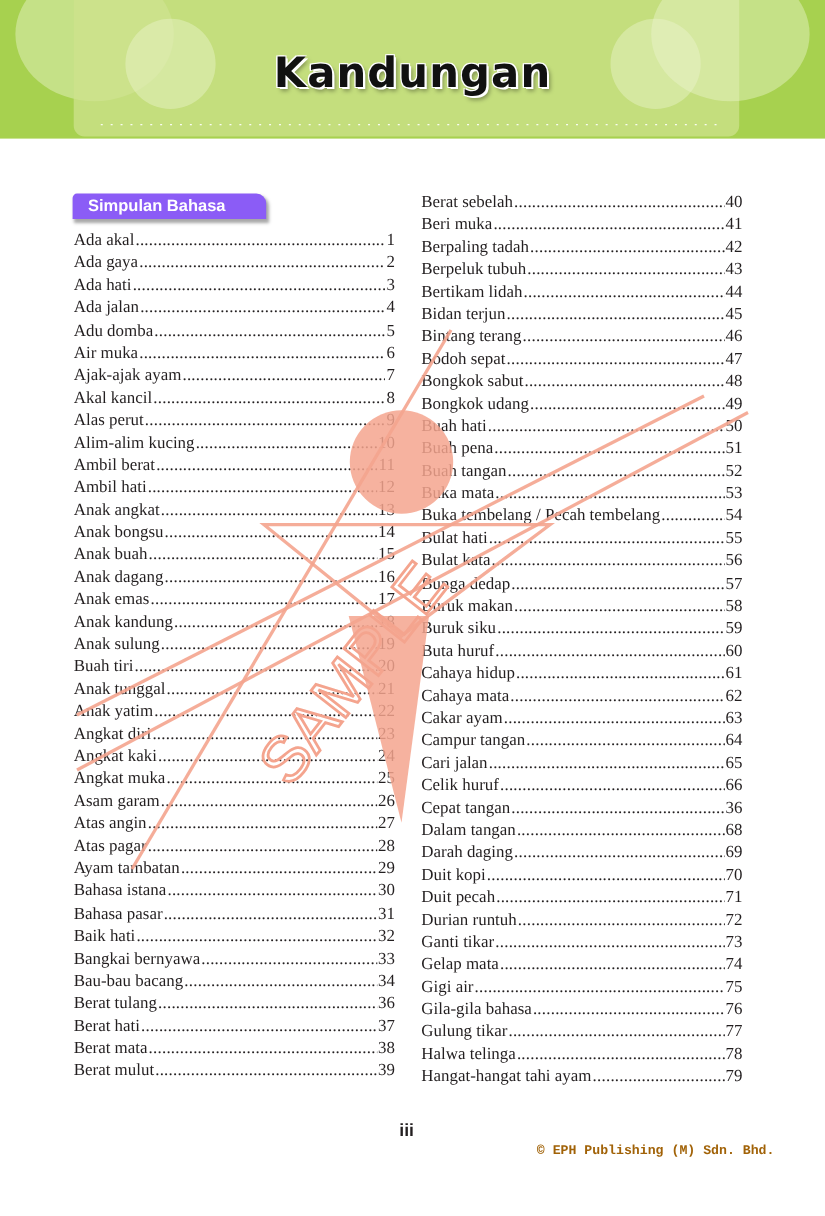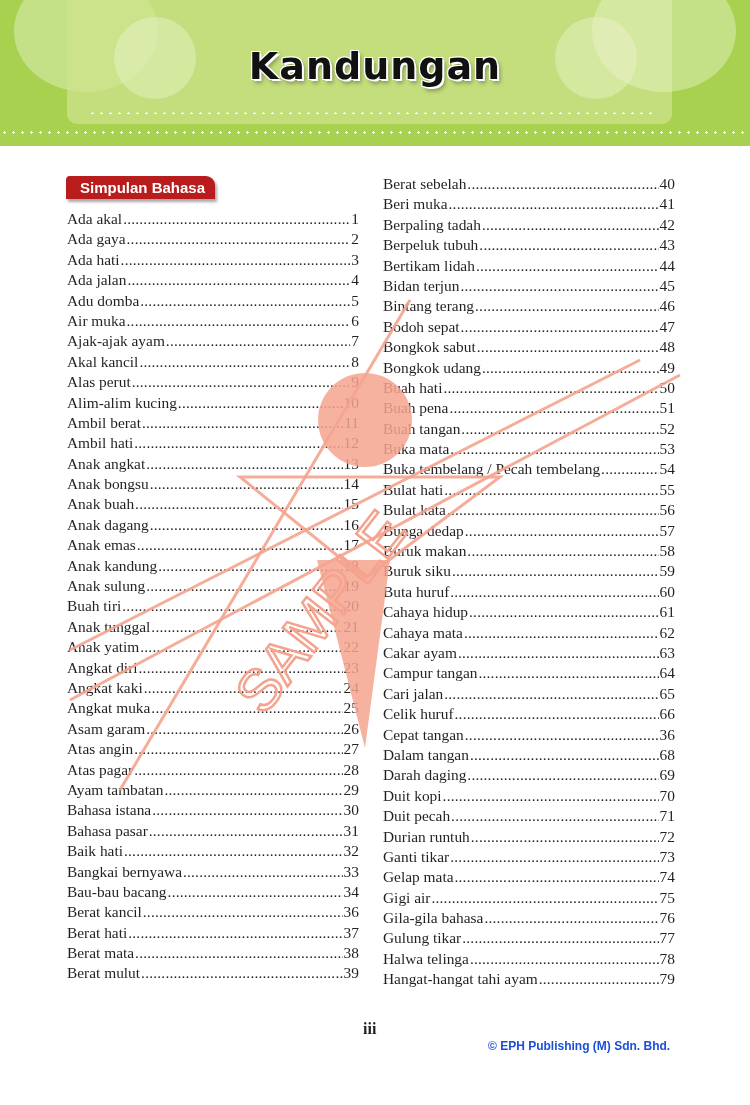--- a/index.html
+++ b/index.html
@@ -13,21 +13,21 @@
       position: relative;
       overflow: hidden;
       font-family: "Liberation Serif", serif;
       color: #231f20;
     }
     
     .header {
       position: absolute;
       left: 0; top: 0;
       width: 750px;
-      height: 146px;
+      height: 126px;
       background: #a7d14f;
       overflow: hidden;
     }
     .header .panel {
       position: absolute;
       left: 67px; top: 0;
       width: 605px; height: 124px;
       background: rgba(205, 226, 140, 0.75);
       border-radius: 0 0 10px 10px;
     }
@@ -64,22 +64,22 @@
       font-weight: bold;
       letter-spacing: 1px;
       color: #111111;
       text-shadow: 2px 2px 0 #ffffff, -1px -1px 0 #ffffff, 1px -1px 0 #ffffff, -1px 1px 0 #ffffff, 3px 4px 4px rgba(0,0,0,0.35);
     }
 
     
     .badge {
       position: absolute;
       left: 66px; top: 176px;
-      width: 149px; height: 23px;
-      background: #b91c1c;
+      width: 176px; height: 23px;
+      background: #8b5cf6;
       border-radius: 4px 9px 0 0;
       box-shadow: 2px 3px 3px rgba(0,0,0,0.35);
       color: #ffffff;
       font-family: "Liberation Sans", sans-serif;
       font-weight: bold;
       font-size: 15px;
       line-height: 23px;
       padding-left: 14px;
       box-sizing: border-box;
     }
@@ -117,32 +117,32 @@
       position: absolute;
       left: 0; top: 0;
       width: 750px; height: 1105px;
       pointer-events: none;
     }
 
     
     .page-number {
       position: absolute;
       left: 363px; top: 1020px;
-      font-family: Liberation Serif, serif;
+      font-family: Liberation Sans, sans-serif;
       font-weight: bold;
       font-size: 16px;
       color: #231f20;
     }
     .copyright {
       position: absolute;
       left: 488px; top: 1039px;
-      font-family: Liberation Sans, sans-serif;
+      font-family: Liberation Mono, monospace;
       font-weight: bold;
       font-size: 12px;
-      color: #1d4ed8;
+      color: #a16207;
     }
   </style>
 </head>
 <body>
 
 <div class="header">
   <div class="bubble b1"></div>
   <div class="panel"></div>
   <div class="bubble b2"></div>
   <div class="bubble b3"></div>
@@ -319,21 +319,21 @@
       <span class="label">Bangkai bernyawa</span>
       <span class="leader"></span>
       <span class="page">33</span>
     </div>
     <div class="entry">
       <span class="label">Bau-bau bacang</span>
       <span class="leader"></span>
       <span class="page">34</span>
     </div>
     <div class="entry">
-      <span class="label">Berat kancil</span>
+      <span class="label">Berat tulang</span>
       <span class="leader"></span>
       <span class="page">36</span>
     </div>
     <div class="entry">
       <span class="label">Berat hati</span>
       <span class="leader"></span>
       <span class="page">37</span>
     </div>
     <div class="entry">
       <span class="label">Berat mata</span>

